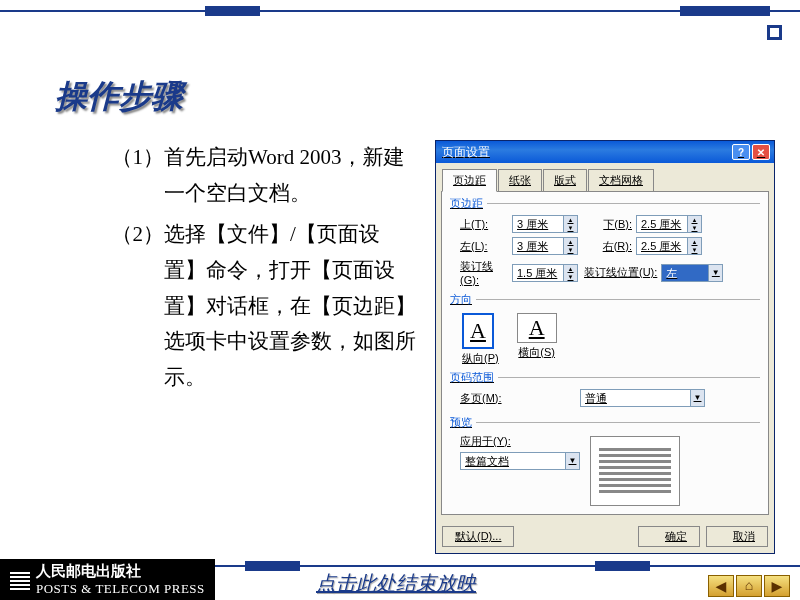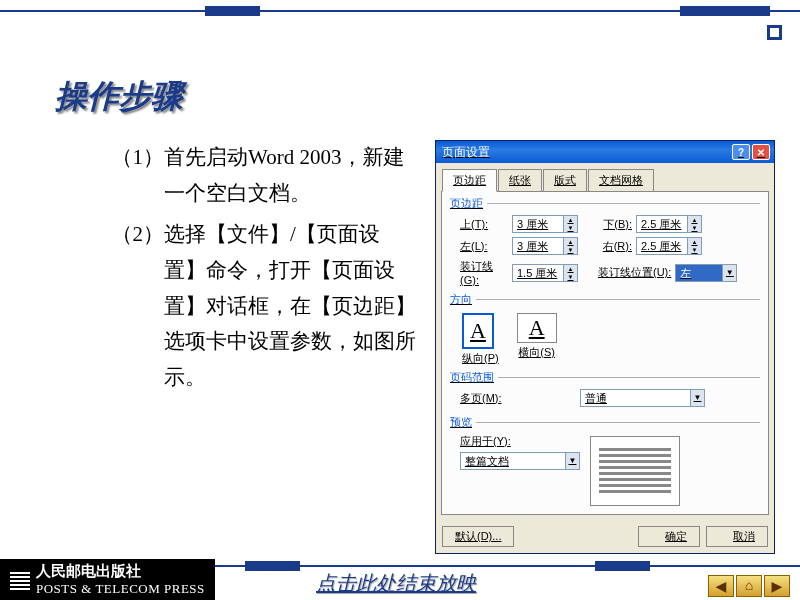--- a/index.html
+++ b/index.html
@@ -226,21 +226,21 @@
     </div>
     <div class="margin-row">
       <span class="flbl">装订线(G):</span>
       <div class="spinner">
           <span class="val">1.5 厘米</span>
           <span class="arrows">
             <div>▲</div>
             <div>▼</div>
           </span>
         </div>
-      <span style="font-size:11px;margin-left:16px">装订线位置(U):</span>
+      <span style="font-size:11px;margin-left:2px">装订线位置(U):</span>
       <div class="combo selected" style="width:62px">
           <span class="val">左</span>
           <span class="drop">▼</span>
         </div>
     </div>
 
     <div class="group-line" style="margin-top:6px">
         <span class="lbl">方向</span>
         <hr>
       </div>

